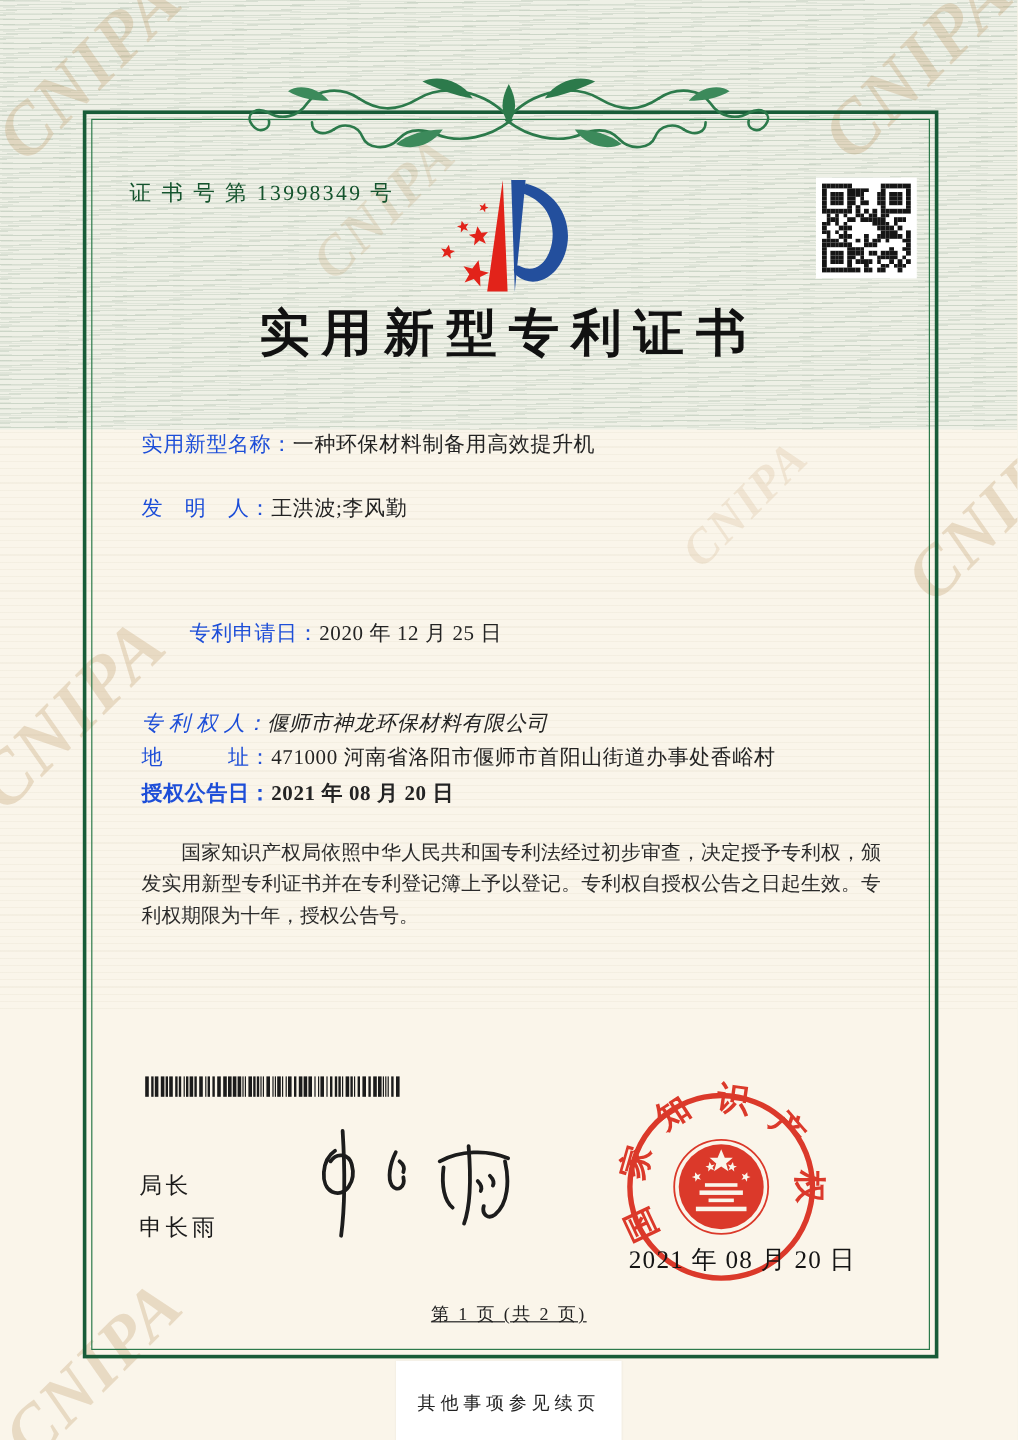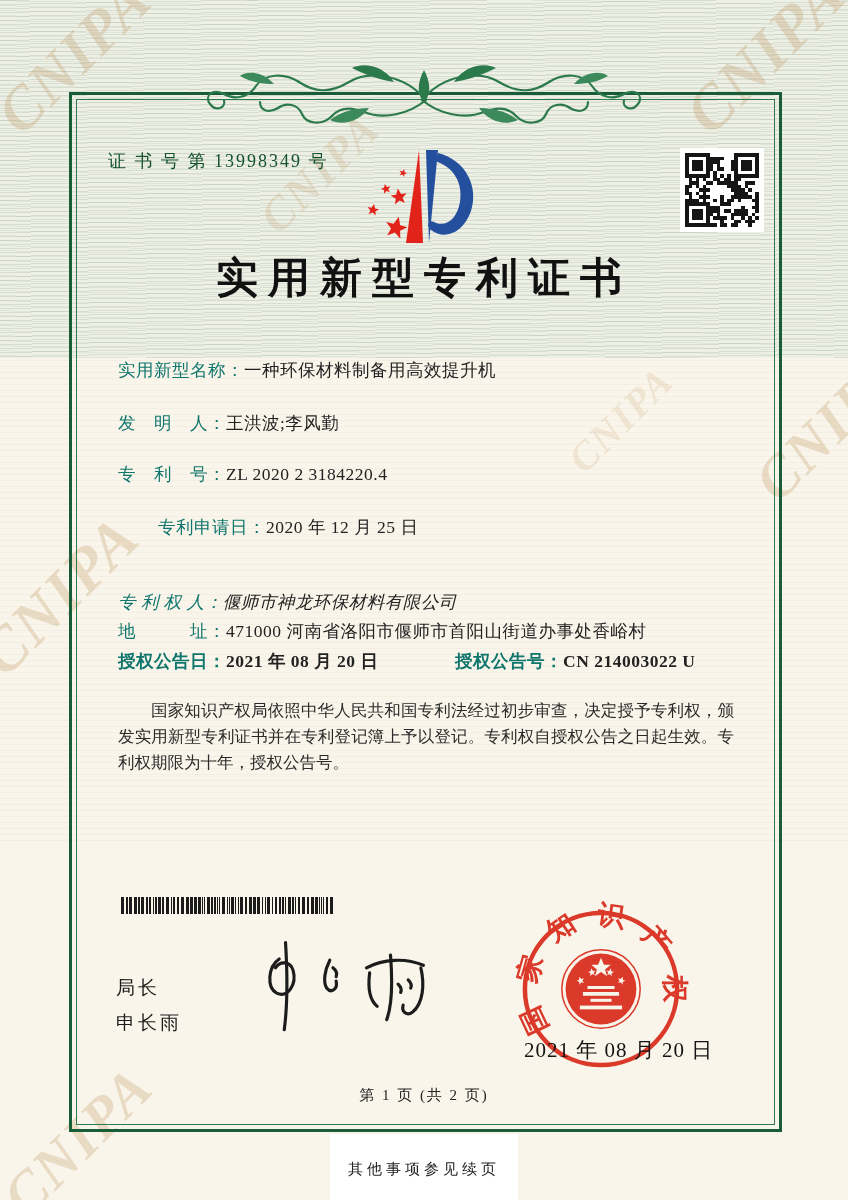--- a/index.html
+++ b/index.html
@@ -24,31 +24,31 @@
   .ornament{position:absolute;left:164px;top:56px;z-index:4;}
   .cert-no{position:absolute;left:108px;top:149px;z-index:5;font-size:18px;letter-spacing:2px;color:#14532d;}
   .logo{position:absolute;left:342px;top:140px;z-index:5;}
   .qr{position:absolute;left:680px;top:148px;width:74px;height:74px;background:#fff;padding:5px;z-index:5;
       display:grid;grid-template-columns:repeat(21,1fr);grid-template-rows:repeat(21,1fr);}
   .qr div{background:transparent;}
   .qr div.on{background:#151515;}
   .title{position:absolute;left:0;right:0;top:250px;z-index:5;text-align:center;
          font-size:42px;font-weight:700;letter-spacing:10px;color:#111;}
   .row{position:absolute;left:118px;z-index:5;font-size:17.5px;letter-spacing:.5px;color:#232323;white-space:nowrap;}
-  .row .lab{color:#0f766e;}
+  .row .lab{color:#1d4ed8;}
   .grant-right{position:absolute;left:337px;top:0;}
   .paras{position:absolute;left:118px;top:698px;width:616px;z-index:5;}
   .paras p{margin:0;font-size:16.5px;line-height:26px;text-align:justify;text-indent:2em;color:#2a2a2a;}
   .barcode{position:absolute;left:121px;top:897px;width:214px;height:17px;z-index:5;display:flex;align-items:stretch;}
   .barcode i{display:block;height:100%;}
   .signer{position:absolute;left:116px;z-index:6;font-size:19px;letter-spacing:3px;color:#1b1b1b;}
   .signature{position:absolute;left:240px;top:928px;z-index:6;}
   .seal{position:absolute;left:488px;top:876px;width:226px;height:226px;z-index:5;opacity:.93;}
   .seal-date{position:absolute;left:524px;top:1036px;z-index:6;font-size:21px;letter-spacing:1px;color:#141414;white-space:nowrap;}
-  .page-number{position:absolute;left:0;right:0;top:1086px;text-align:center;z-index:6;font-size:15px;letter-spacing:2px;color:#222;}
+  .page-number{position:absolute;left:0;right:0;top:1086px;text-align:center;z-index:6;font-size:15px;letter-spacing:2px;color:#222;text-decoration:underline;}
   .footer-note{position:absolute;left:50%;transform:translateX(-50%);top:1134px;z-index:7;
                background:#ffffff;padding:26px 18px;font-size:15px;letter-spacing:4px;color:#222;box-shadow:0 0 2px rgba(0,0,0,.06);}
 </style>
 </head>
 <body>
 
 <div class="page">
 
   <div class="guilloche-top"></div>
   <div class="guilloche"></div>
@@ -545,38 +545,32 @@
     </div>
 
   <div class="title">实用新型专利证书</div>
 
   <div class="row" style="top:358px;">
     <span class="lab">实用新型名称：</span><span>一种环保材料制备用高效提升机</span>
   </div>
   <div class="row" style="top:411px;">
     <span class="lab">发　明　人：</span><span>王洪波;李风勤</span>
   </div>
-  <div class="row" style="top:462px;">
-    <span class="lab">专　利　号：</span><span>ZL 2020 2 3184220.4</span>
-  </div>
   <div class="row" style="top:515px;margin-left:40px;">
     <span class="lab">专利申请日：</span><span>2020 年 12 月 25 日</span>
   </div>
   <div class="row" style="top:590px;font-style:italic;">
     <span class="lab">专 利 权 人：</span><span>偃师市神龙环保材料有限公司</span>
   </div>
   <div class="row" style="top:619px;">
     <span class="lab">地　　　址：</span><span>471000 河南省洛阳市偃师市首阳山街道办事处香峪村</span>
   </div>
 
   <div class="row" style="top:649px;width:620px;font-weight:bold;">
     <span class="lab">授权公告日：</span><span>2021 年 08 月 20 日</span>
-    <span class="grant-right">
-      <span class="lab">授权公告号：</span><span>CN 214003022 U</span>
-    </span>
   </div>
 
   <div class="paras">
     <p>国家知识产权局依照中华人民共和国专利法经过初步审查，决定授予专利权，颁发实用新型专利证书并在专利登记簿上予以登记。专利权自授权公告之日起生效。专利权期限为十年，授权公告号。</p>
   </div>
 
   <div class="barcode" id="barcode">
       <i style="width: 3px; background: rgb(27, 27, 27); margin-right: 2px;"></i>
       <i style="width: 2px; background: rgb(27, 27, 27); margin-right: 1px;"></i>
       <i style="width: 3px; background: rgb(27, 27, 27); margin-right: 2px;"></i>

